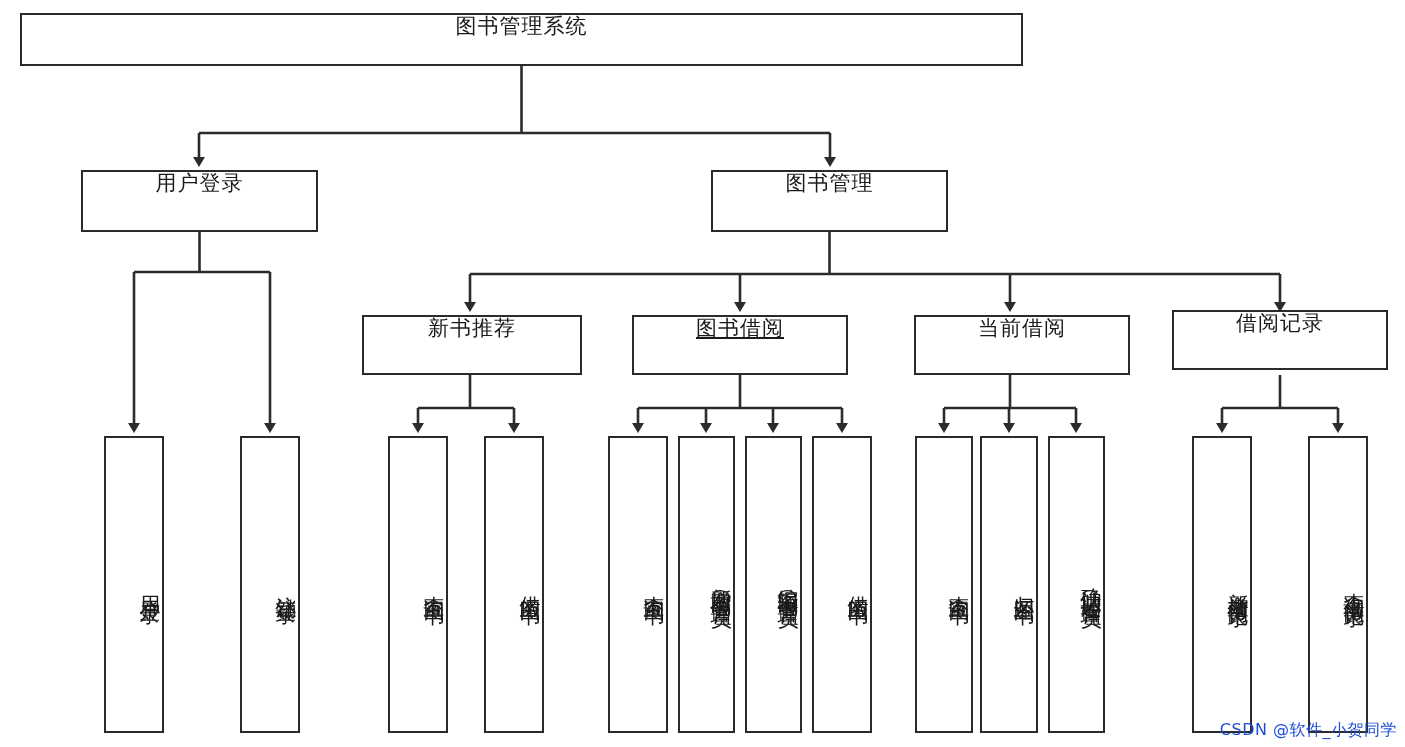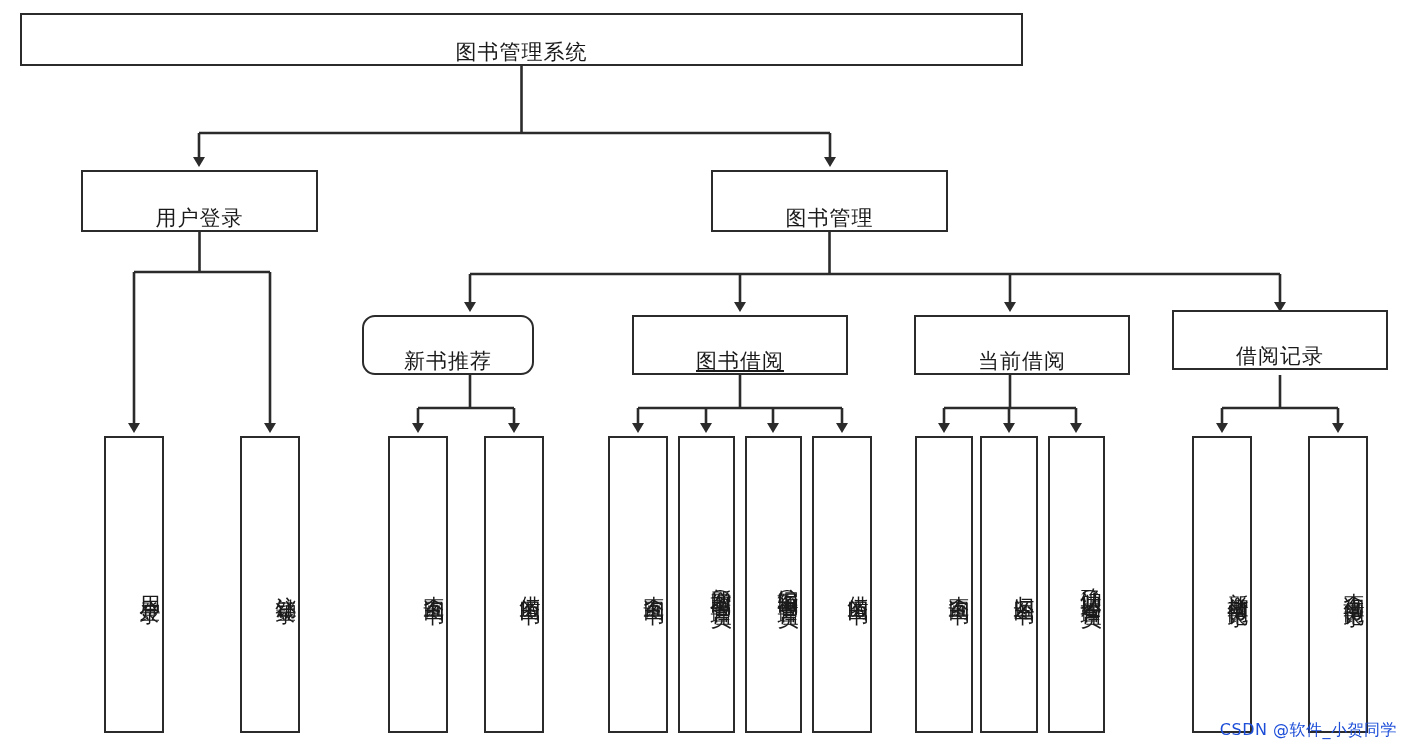--- a/index.html
+++ b/index.html
@@ -25,21 +25,21 @@
     width: 1405px;
     height: 747px;
     pointer-events: none;
   }
   .node {
     position: absolute;
     box-sizing: border-box;
     background: #ffffff;
     border: 2px solid #2b2b2b;
     display: flex;
-    align-items: flex-end;
+    align-items: flex-start;
     justify-content: center;
     color: #1a1a1a;
     z-index: 2;
   }
   .node-h {
     font-size: 21px;
     letter-spacing: 1px;
     line-height: 1.1;
     white-space: nowrap;
   }
@@ -128,21 +128,21 @@
     <span>图书管理系统</span>
   </div>
 
   <div class="node node-h" style="left: 81px; top: 170px; width: 237px; height: 62px;">
     <span>用户登录</span>
   </div>
   <div class="node node-h" style="left: 711px; top: 170px; width: 237px; height: 62px;">
     <span>图书管理</span>
   </div>
 
-  <div class="node node-h" style="left: 362px; top: 315px; width: 172px; height: 60px; border-radius: 13px;">
+  <div class="node node-h" style="left: 362px; top: 315px; width: 220px; height: 60px;">
     <span>新书推荐</span>
   </div>
   <div class="node node-h" style="left: 632px; top: 315px; width: 216px; height: 60px; text-decoration: underline;">
     <span>图书借阅</span>
   </div>
   <div class="node node-h" style="left: 902px; top: 315px; width: 216px; height: 60px; margin-left: 12px;">
     <span>当前借阅</span>
   </div>
   <div class="node node-h" style="left: 1172px; top: 310px; width: 216px; height: 60px;">
     <span>借阅记录</span>

